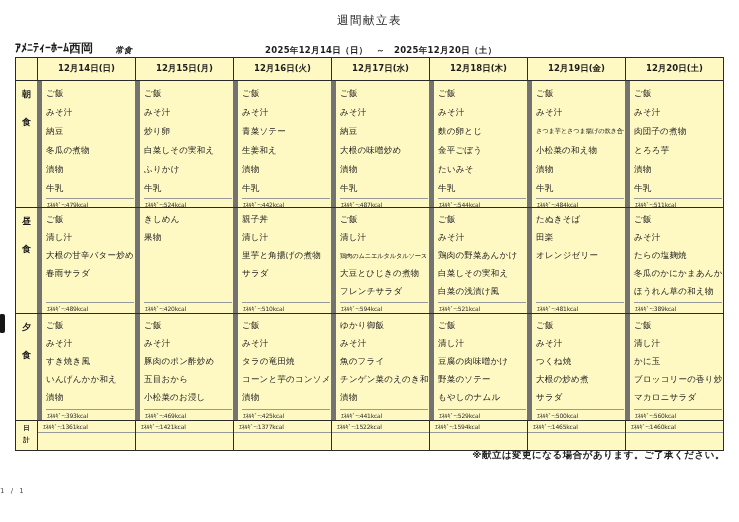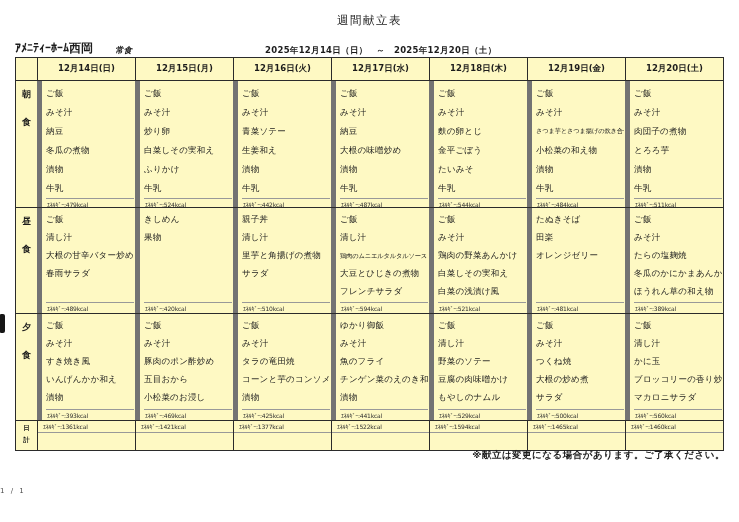--- a/index.html
+++ b/index.html
@@ -261,22 +261,22 @@
         <div class="menu-item">ゆかり御飯</div>
         <div class="menu-item">みそ汁</div>
         <div class="menu-item">魚のフライ</div>
         <div class="menu-item">チンゲン菜のえのき和え</div>
         <div class="menu-item">漬物</div>
         <div class="energy">ｴﾈﾙｷﾞｰ:441kcal</div>
       </div>
       <div class="menu-cell">
         <div class="menu-item">ご飯</div>
         <div class="menu-item">清し汁</div>
+        <div class="menu-item">豆腐の肉味噌かけ</div>
         <div class="menu-item">野菜のソテー</div>
-        <div class="menu-item">豆腐の肉味噌かけ</div>
         <div class="menu-item">もやしのナムル</div>
         <div class="energy">ｴﾈﾙｷﾞｰ:529kcal</div>
       </div>
       <div class="menu-cell">
         <div class="menu-item">ご飯</div>
         <div class="menu-item">みそ汁</div>
         <div class="menu-item">つくね焼</div>
         <div class="menu-item">大根の炒め煮</div>
         <div class="menu-item">サラダ</div>
         <div class="energy">ｴﾈﾙｷﾞｰ:500kcal</div>

